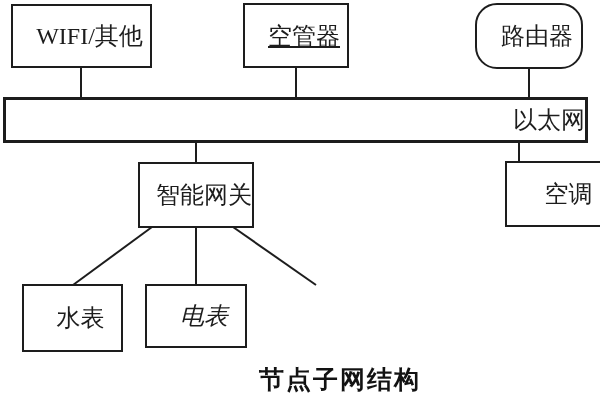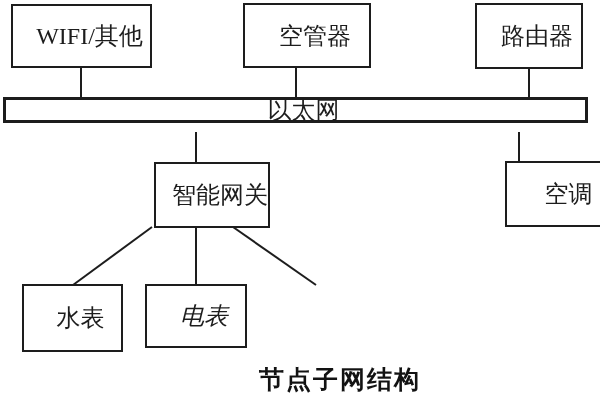--- a/index.html
+++ b/index.html
@@ -34,24 +34,24 @@
     color: #1d1d1d;
     display: flex;
     align-items: center;
     justify-content: center;
     font-size: 24px;
     line-height: 1;
     white-space: nowrap;
     padding-left: 16px;
   }
   .node-wifi        { left: 11px;  top: 4px;   width: 141px; height: 64px; }
-  .node-aircontrol  { left: 243px; top: 3px;   width: 128px; height: 65px; }
-  .node-router      { left: 475px; top: 3px;   width: 108px; height: 66px; }
-  .node-bus         { left: 3px;   top: 97px;  width: 585px; height: 26px; border-width: 3px; }
-  .node-gateway     { left: 138px; top: 162px; width: 116px; height: 66px; margin-left: 16px; }
+  .node-aircontrol  { left: 243px; top: 3px;   width: 106px; height: 65px; text-decoration: underline; }
+  .node-router      { left: 475px; top: 3px;   width: 108px; height: 66px; border-radius: 22px; }
+  .node-bus         { left: 3px;   top: 97px;  width: 585px; height: 46px; border-width: 3px; justify-content: flex-end; }
+  .node-gateway     { left: 138px; top: 162px; width: 116px; height: 66px; }
   .node-ac          { left: 469px; top: 161px; width: 111px; height: 66px; margin-left: 36px; }
   .node-water       { left: 22px;  top: 284px; width: 101px; height: 68px; }
   .node-electric    { left: 145px; top: 284px; width: 102px; height: 64px; font-style: italic; }
   .node-gas         { left: 261px; top: 284px; width: 109px; height: 64px; }
   .caption {
     position: absolute;
     left: 230px;
     top: 363px;
     width: 220px;
     text-align: center;

